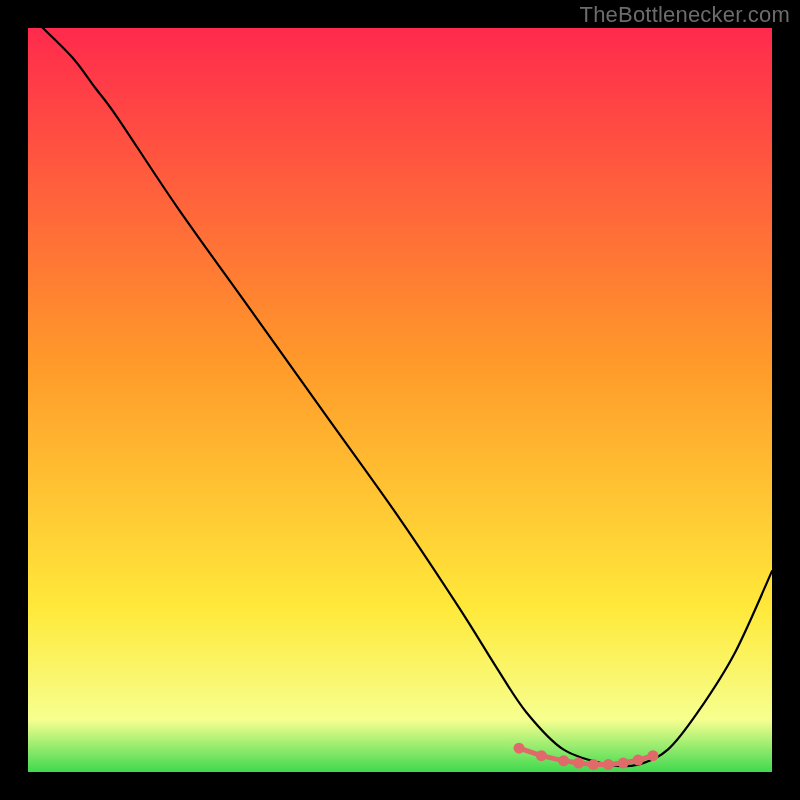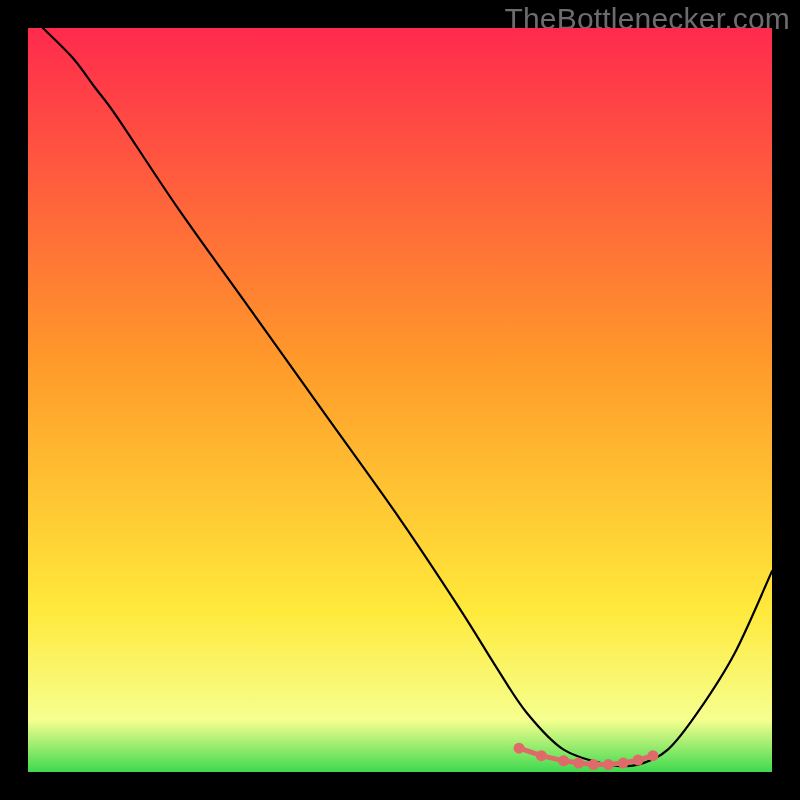--- a/index.html
+++ b/index.html
@@ -9,21 +9,21 @@
     height: 800px;
     background: #000;
     font-family: Arial, Helvetica, sans-serif;
     overflow: hidden;
   }
   .attribution {
     position: absolute;
     top: 2px;
     right: 10px;
     color: #6c6c6c;
-    font-size: 30px;
+    font-size: 22px;
     font-weight: 500;
     letter-spacing: 0.2px;
   }
   .plot-wrap {
     position: absolute;
     left: 28px;
     top: 28px;
     width: 744px;
     height: 744px;
     background: #000;

